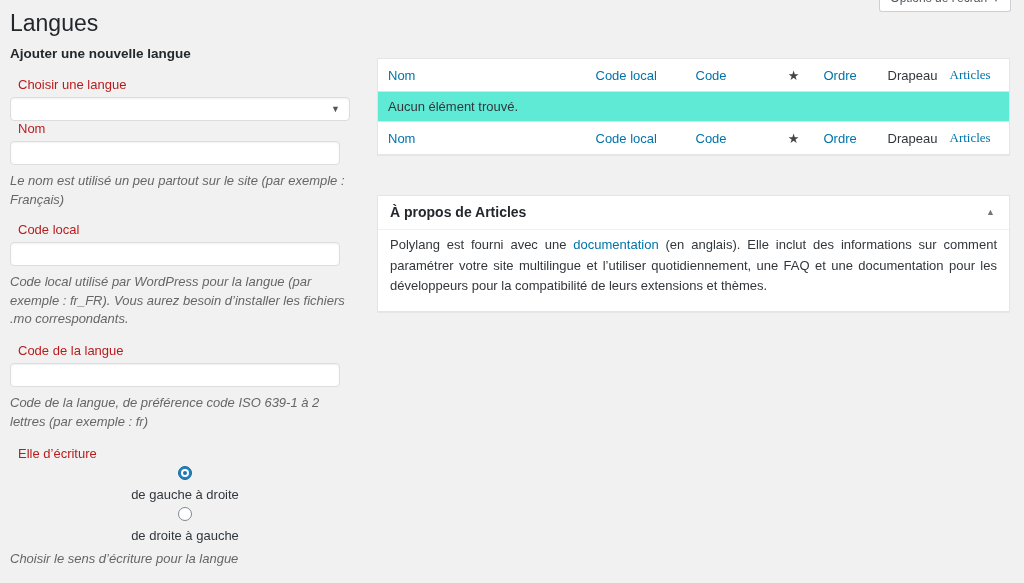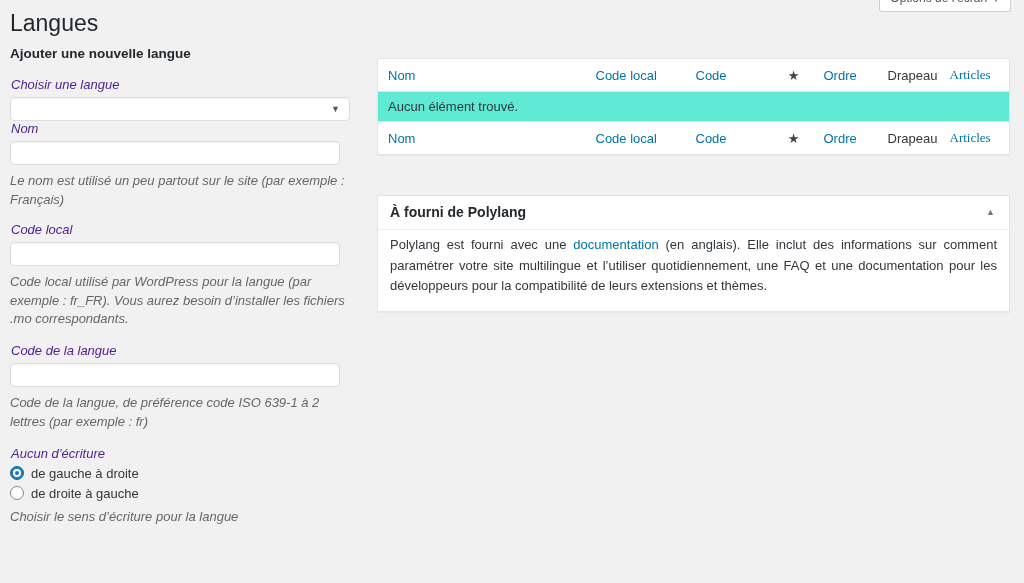--- a/index.html
+++ b/index.html
@@ -23,37 +23,37 @@
   .screen-options .so-arrow { font-size: 8px; color: #72777c; margin-left: 5px; }
 
   h1.page-title { font-size: 23px; font-weight: 400; color: #23282d; margin: 0; padding: 1px 0 8px; line-height: 29px; }
 
   .columns { display: flex; gap: 17px; align-items: flex-start; }
   .form-col { flex: 0 0 350px; width: 350px; }
   .right-col { flex: 1; min-width: 0; margin-top: 12px; }
 
   
   h3.form-heading { font-size: 13.5px; font-weight: 700; color: #23282d; margin: 0 0 16px; }
-  .field label.f-label { display: block; color: #4c1d95; margin: 0 1px 5px; font-style: italic; }
+  .field label.f-label { display: block; color: #b91c1c; margin: 0 8px 5px; }
   .selectbox {
     width: 340px; height: 24px; background: #fff; border: 1px solid #ddd; border-radius: 4px;
     box-shadow: inset 0 1px 2px rgba(0,0,0,.06);
     display: flex; align-items: center; padding: 0 9px; cursor: pointer;
   }
   .selectbox .select-value { flex: 1; color: #32373c; }
   .selectbox .select-arrow { font-size: 9px; color: #555; }
   input.text-input {
     width: 330px; height: 24px; background: #fff; border: 1px solid #ddd; border-radius: 4px;
     box-shadow: inset 0 1px 2px rgba(0,0,0,.06);
     padding: 0 8px; font-family: inherit; font-size: 13px; color: #32373c; outline: none;
   }
   p.helper { font-style: italic; color: #666; margin: 7px 0 14px; max-width: 345px; line-height: 1.45; }
   p.helper.tight { margin-bottom: 12px; }
 
-  .radio-row { display: flex; align-items: center; gap: 7px; margin: 3px 0 5px; cursor: pointer; }
+  .radio-row { display: flex; align-items: center; gap: 7px; margin: 3px 0 5px; cursor: pointer; flex-direction: column; }
   .radio {
     width: 14px; height: 14px; border: 1px solid #7e8993; border-radius: 50%;
     background: #fff; position: relative; flex: 0 0 auto;
   }
   .radio.checked { border-color: #1a6aa0; background: #2181c0; }
   .radio.checked::after {
     content: ""; position: absolute; left: 2px; top: 2px; right: 2px; bottom: 2px;
     border-radius: 50%; background: #1e73be; border: 2px solid #fff;
   }
   .radio-label { color: #32373c; }
@@ -119,21 +119,21 @@
         <p class="helper">Code local utilisé par WordPress pour la langue (par exemple : fr_FR). Vous aurez besoin d’installer les fichiers .mo correspondants.</p>
       </div>
 
       <div class="field">
         <label class="f-label">Code de la langue</label>
         <input type="text" class="text-input" value="" style="">
         <p class="helper">Code de la langue, de préférence code ISO 639-1 à 2 lettres (par exemple : fr)</p>
       </div>
 
       <div class="field">
-        <label class="f-label">Aucun d’écriture</label>
+        <label class="f-label">Elle d’écriture</label>
         <div class="radio-row">
           <span class="radio checked"></span>
           <span class="radio-label">de gauche à droite</span>
         </div>
         <div class="radio-row">
           <span class="radio"></span>
           <span class="radio-label">de droite à gauche</span>
         </div>
         <p class="helper">Choisir le sens d’écriture pour la langue</p>
       </div>
@@ -167,21 +167,21 @@
             <th class="col-star"><span class="star-glyph">★</span></th>
             <th class="col-order"><a>Ordre</a></th>
             <th class="col-flag"><span>Drapeau</span></th>
             <th class="col-posts"><a>Articles</a></th>
           </tr>
         </tfoot>
       </table>
 
       <div class="postbox">
         <div class="postbox-header">
-          <h2>À fourni de Polylang</h2>
+          <h2>À propos de Articles</h2>
           <button class="postbox-toggle">▲</button>
         </div>
         <div class="postbox-inside"><span>Polylang est fourni avec une </span><a>documentation</a><span> (en anglais). Elle inclut des informations sur comment paramétrer votre site multilingue et l’utiliser quotidiennement, une FAQ et une documentation pour les développeurs pour la compatibilité de leurs extensions et thèmes.</span></div>
       </div>
 
     </div>
   </div>
 </div>
 
 </body></html>

